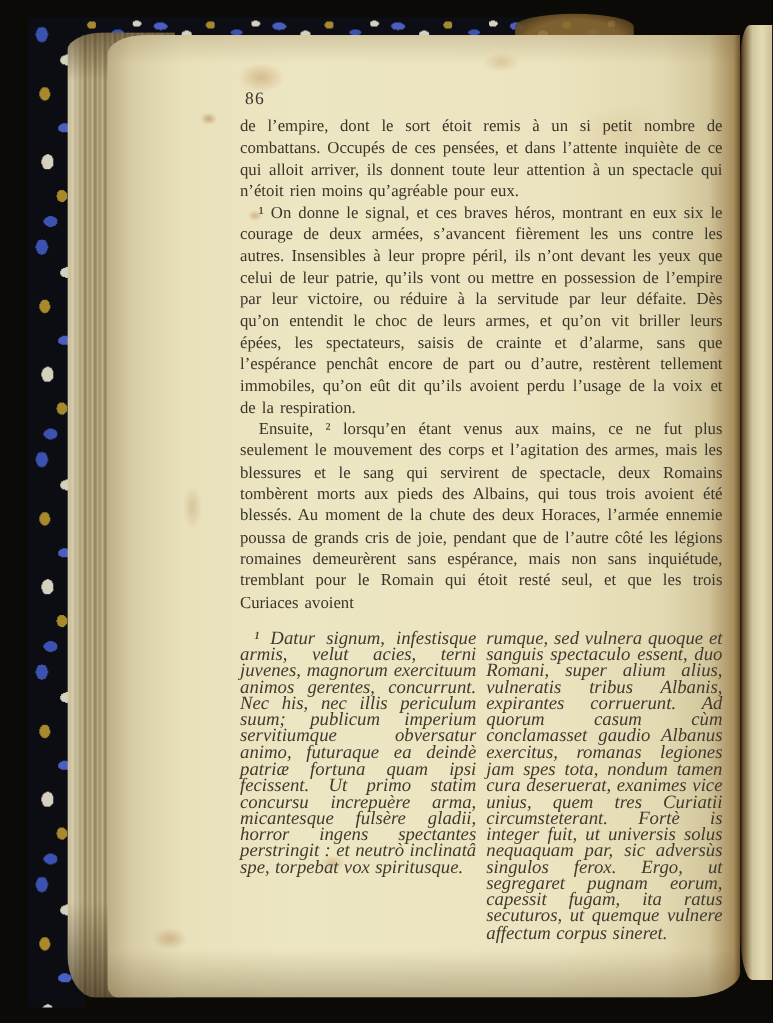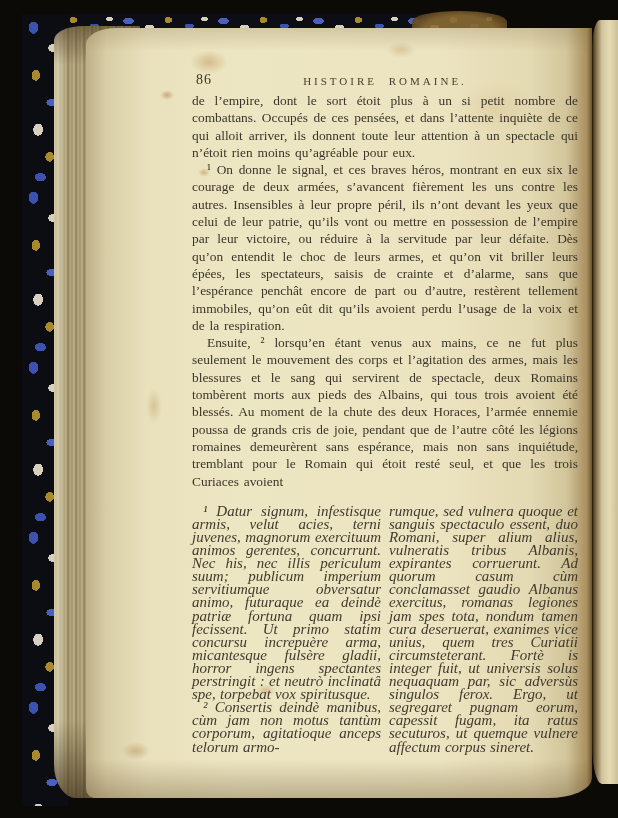--- a/index.html
+++ b/index.html
@@ -114,31 +114,29 @@
     <div class="stain" style="left:170px;top:656px;width:20px;height:13px;background:radial-gradient(ellipse, rgba(170,115,55,.35), transparent 70%);"></div>
     <div class="stain" style="left:36px;top:714px;width:28px;height:18px;background:radial-gradient(ellipse, rgba(165,110,50,.35), transparent 70%);"></div>
     <div class="stain" style="left:60px;top:360px;width:16px;height:36px;background:radial-gradient(ellipse, rgba(160,110,55,.25), transparent 70%);"></div>
   </div>
 
   <div class="facing-page"></div>
 
   <div class="text-block">
     <div class="header">
       <span class="pagenum">86</span>
-      <span class="running-title">HISTOIRE ROMAINE.</span>
     </div>
 
-    <p class="para">de l’empire, dont le sort étoit plus à un si petit nombre de combattans. Occupés de ces pensées, et dans l’attente inquiète de ce qui alloit arriver, ils donnent toute leur attention à un spectacle qui n’étoit rien moins qu’agréable pour eux.</p>
+    <p class="para">de l’empire, dont le sort étoit remis à un si petit nombre de combattans. Occupés de ces pensées, et dans l’attente inquiète de ce qui alloit arriver, ils donnent toute leur attention à un spectacle qui n’étoit rien moins qu’agréable pour eux.</p>
     <p class="para indent">¹ On donne le signal, et ces braves héros, montrant en eux six le courage de deux armées, s’avancent fièrement les uns contre les autres. Insensibles à leur propre péril, ils n’ont devant les yeux que celui de leur patrie, qu’ils vont ou mettre en possession de l’empire par leur victoire, ou réduire à la servitude par leur défaite. Dès qu’on entendit le choc de leurs armes, et qu’on vit briller leurs épées, les spectateurs, saisis de crainte et d’alarme, sans que l’espérance penchât encore de part ou d’autre, restèrent tellement immobiles, qu’on eût dit qu’ils avoient perdu l’usage de la voix et de la respiration.</p>
     <p class="para indent">Ensuite, ² lorsqu’en étant venus aux mains, ce ne fut plus seulement le mouvement des corps et l’agitation des armes, mais les blessures et le sang qui servirent de spectacle, deux Romains tombèrent morts aux pieds des Albains, qui tous trois avoient été blessés. Au moment de la chute des deux Horaces, l’armée ennemie poussa de grands cris de joie, pendant que de l’autre côté les légions romaines demeurèrent sans espérance, mais non sans inquiétude, tremblant pour le Romain qui étoit resté seul, et que les trois Curiaces avoient</p>
 
     <div class="footnotes">
       <div class="fn-col">
         <p class="fn first">¹ Datur signum, infestisque armis, velut acies, terni juvenes, magnorum exercituum animos gerentes, concurrunt. Nec his, nec illis periculum suum; publicum imperium servitiumque obversatur animo, futuraque ea deindè patriæ fortuna quam ipsi fecissent. Ut primo statim concursu increpuère arma, micantesque fulsère gladii, horror ingens spectantes perstringit : et neutrò inclinatâ spe, torpebat vox spiritusque.</p>
-        <p class="fn first">² Consertis deindè manibus, cùm jam non motus tantùm corporum, agitatioque anceps telorum armo-</p>
       </div>
       <div class="fn-col">
         <p class="fn">rumque, sed vulnera quoque et sanguis spectaculo essent, duo Romani, super alium alius, vulneratis tribus Albanis, expirantes corruerunt. Ad quorum casum cùm conclamasset gaudio Albanus exercitus, romanas legiones jam spes tota, nondum tamen cura deseruerat, exanimes vice unius, quem tres Curiatii circumsteterant. Fortè is integer fuit, ut universis solus nequaquam par, sic adversùs singulos ferox. Ergo, ut segregaret pugnam eorum, capessit fugam, ita ratus secuturos, ut quemque vulnere affectum corpus sineret.</p>
       </div>
     </div>
   </div>
 
 </div>
 
 </body></html>

